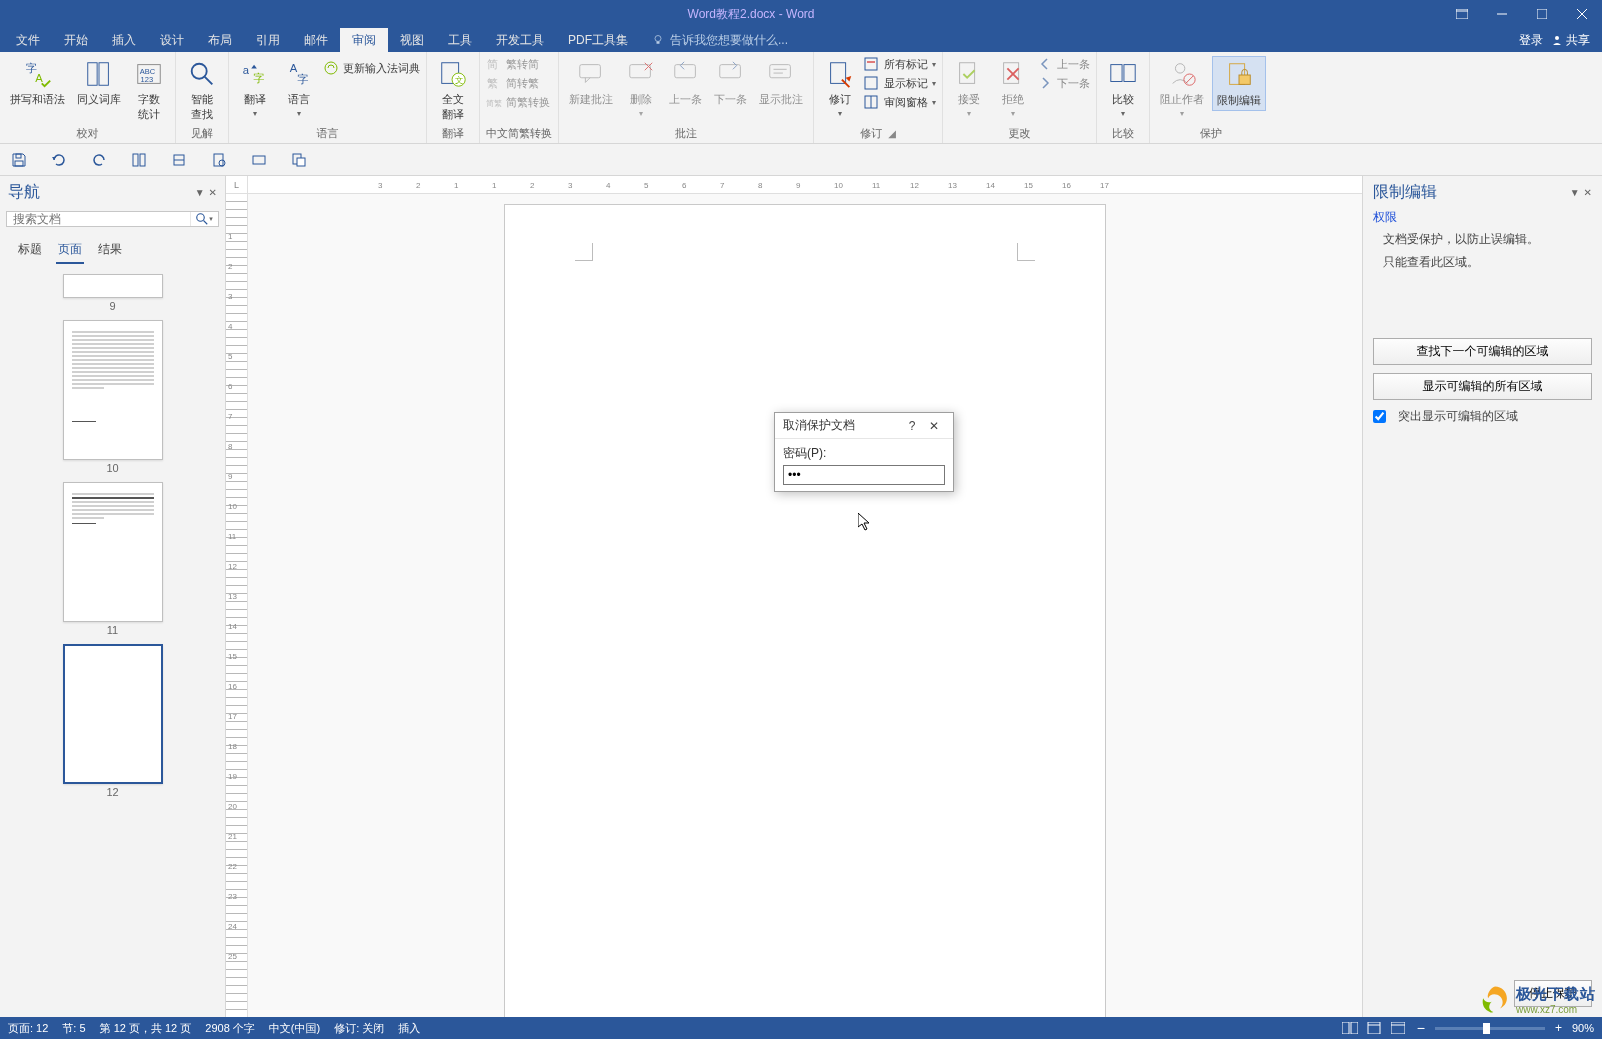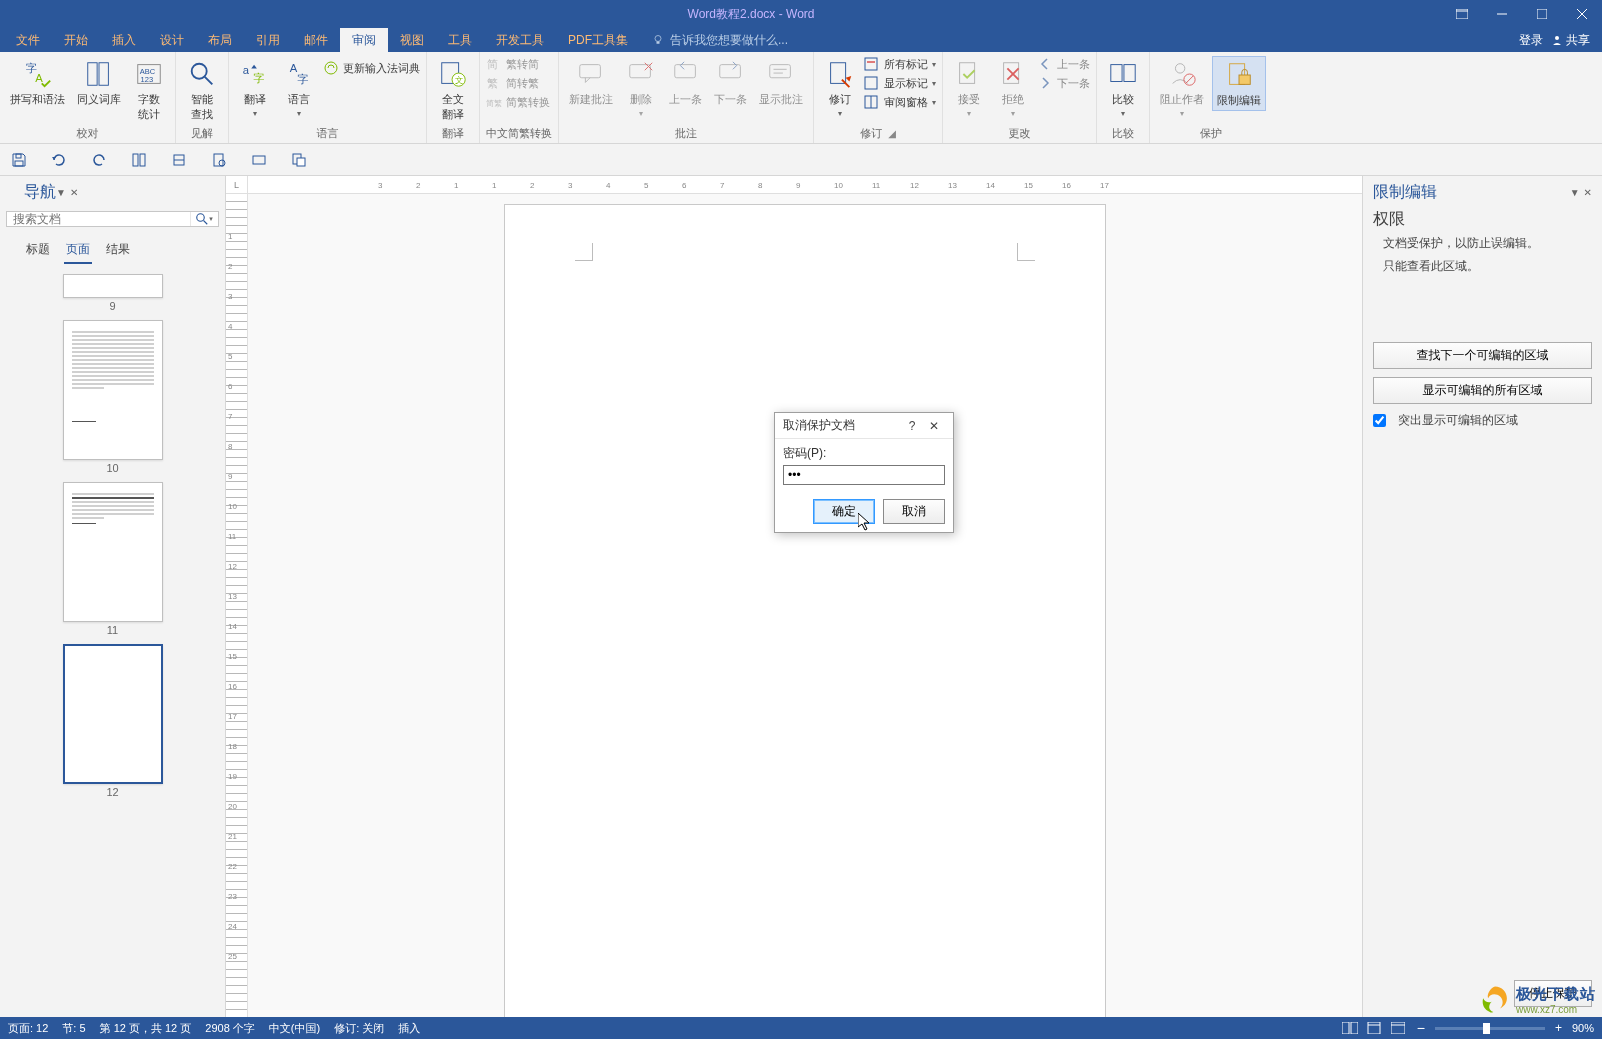--- a/index.html
+++ b/index.html
@@ -8,21 +8,21 @@
 
 .titlebar { background: #2b579a; height: 28px; display: flex; align-items: center; color: #fff; font-size: 12px; }
 .titlebar .center { flex: 1; text-align: center; color: #c4b5fd; }
 .titlebar .right { display: flex; align-items: center; }
 .winbtn { width: 40px; height: 28px; display: flex; align-items: center; justify-content: center; color: #fff; cursor: default; }
 .winbtn svg { width: 10px; height: 10px; }
 .winbtn.square svg { width: 12px; height: 10px; }
 
 
 .menubar { background: #2b579a; height: 24px; display: flex; align-items: stretch; padding-left: 4px; }
-.menubar .tab { color: #fdba74; font-size: 12px; padding: 0 12px; display: flex; align-items: center; cursor: default; }
+.menubar .tab { color: #e5e5e5; font-size: 12px; padding: 0 12px; display: flex; align-items: center; cursor: default; }
 .menubar .tab.active { background: #f3f3f3; color: #2b579a; }
 .menubar .tellme { flex: 1; display: flex; align-items: center; color: #b9cde6; font-size: 12px; padding-left: 12px; gap: 6px; }
 .menubar .bulb { width: 12px; height: 12px; }
 .menubar .rightctl { display: flex; align-items: center; gap: 8px; padding-right: 12px; }
 .menubar .rightctl span { color: #fff; font-size: 12px; display: flex; align-items: center; gap: 3px; }
 
 
 .ribbon { background: #f3f3f3; border-bottom: 1px solid #d6d6d6; height: 92px; display: flex; }
 .rgroup { border-right: 1px solid #e0e0e0; display: flex; flex-direction: column; padding: 4px 6px 2px 6px; }
 .rgroup .items { flex: 1; display: flex; align-items: flex-start; gap: 4px; }
@@ -38,27 +38,27 @@
 .dlauncher { font-size: 10px; color: #888; padding-left: 4px; }
 
 
 .qat { background: #f3f3f3; height: 32px; display: flex; align-items: center; padding-left: 8px; gap: 18px; border-bottom: 1px solid #d6d6d6; }
 .qat .qbtn { color: #2b579a; display: flex; align-items: center; justify-content: center; width: 22px; height: 22px; }
 .qat .qbtn svg { width: 16px; height: 16px; }
 
 
 .body { display: flex; height: calc(1039px - 28px - 24px - 92px - 32px - 22px); }
 .nav-pane { width: 226px; background: #f3f3f3; border-right: 1px solid #d6d6d6; display: flex; flex-direction: column; }
-.nav-pane .hdr { display: flex; align-items: center; justify-content: flex-start; padding: 6px 8px; margin-left: 16px; }
+.nav-pane .hdr { display: flex; align-items: center; justify-content: space-between; padding: 6px 8px; }
 .nav-pane .hdr h2 { font-size: 16px; color: #2b579a; font-weight: normal; }
 .nav-pane .hdr .ctl { display: flex; gap: 4px; color: #666; font-size: 10px; }
 .nav-pane .search { margin: 2px 6px 6px 6px; display: flex; border: 1px solid #c7c7c7; background: #fff; height: 16px; }
 .nav-pane .search input { flex: 1; border: none; outline: none; font-size: 12px; padding: 0 6px; }
 .nav-pane .search .sbtn { width: 28px; display: flex; align-items: center; justify-content: center; color: #2b579a; border-left: 1px solid #e7e7e7; }
-.nav-pane .tabs { display: flex; gap: 12px; padding: 4px 24px; font-size: 12px; color: #444; }
+.nav-pane .tabs { display: flex; gap: 12px; padding: 4px 16px; font-size: 12px; color: #444; }
 .nav-pane .tabs .t { padding: 4px 2px; cursor: default; }
 .nav-pane .tabs .t.active { color: #2b579a; border-bottom: 2px solid #2b579a; }
 .nav-pane .thumbs { flex: 1; overflow: auto; padding: 6px 0; display: flex; flex-direction: column; align-items: center; gap: 8px; }
 .thumb { display: flex; flex-direction: column; align-items: center; gap: 2px; }
 .thumb .page { background: #fff; border: 1px solid #bfbfbf; box-shadow: 0 1px 2px rgba(0,0,0,0.1); }
 .thumb.sel .page { border: 2px solid #2b579a; }
 .thumb .num { font-size: 11px; color: #666; }
 .thumb .page.partial { width: 100px; height: 24px; }
 .thumb .page.full { width: 100px; height: 140px; padding: 10px 8px; }
 .pglines { height: 2px; background: #d0d0d0; margin-bottom: 2px; }
@@ -76,21 +76,21 @@
 .pagepaper { width: 602px; min-height: 820px; background: #fff; margin: 10px auto; border: 1px solid #c9c9c9; position: relative; }
 .pagemark { position: absolute; width: 18px; height: 18px; border-color: #bcbcbc; }
 .pagemark.tl { top: 38px; left: 70px; border-left: 1px solid #bcbcbc; border-top: 1px solid #bcbcbc; transform: rotate(180deg); }
 .pagemark.tr { top: 38px; right: 70px; border-right: 1px solid #bcbcbc; border-top: 1px solid #bcbcbc; transform: rotate(180deg); }
 
 
 .restrict-pane { width: 240px; background: #f3f3f3; border-left: 1px solid #d6d6d6; display: flex; flex-direction: column; padding: 6px 10px 10px 10px; }
 .restrict-pane .hdr2 { display: flex; justify-content: space-between; align-items: center; }
 .restrict-pane .hdr2 h2 { font-size: 16px; color: #2b579a; font-weight: normal; }
 .restrict-pane .hdr2 .ctl { color: #666; font-size: 10px; display: flex; gap: 4px; }
-.restrict-pane .sub { font-size: 16px; color: #404040; padding: 6px 0 2px 0; }
+.restrict-pane .sub { font-size: 12px; color: #1d4ed8; padding: 6px 0 2px 0; }
 .restrict-pane .txt { font-size: 12px; color: #444; padding: 3px 0 3px 10px; }
 .restrict-pane .btn { border: 1px solid #adadad; background: linear-gradient(#fdfdfd,#efefef); font-size: 12px; padding: 4px 10px; margin: 4px 0; text-align: center; cursor: default; }
 .restrict-pane .chk { font-size: 12px; color: #444; display: flex; align-items: center; gap: 12px; padding: 4px 0; }
 .restrict-pane .spacer { flex: 1; }
 .restrict-pane .stopbtn { border: 1px solid #adadad; background: linear-gradient(#fdfdfd,#efefef); font-size: 12px; padding: 4px 14px; align-self: flex-end; cursor: default; }
 
 
 .statusbar { height: 22px; background: #2b579a; color: #fff; font-size: 11px; display: flex; align-items: center; padding: 0 8px; }
 .statusbar .seg { margin-right: 14px; }
 .statusbar .right { margin-left: auto; display: flex; align-items: center; gap: 10px; }
@@ -775,24 +775,20 @@
 <div class="dialog">
   <div class="dtitle">
     <span class="t">取消保护文档</span>
     <span class="db">?</span>
     <span class="db">✕</span>
   </div>
   <div class="dbody">
     <div class="dlbl"><span>密码(P):</span></div>
     <input type="password" value="***" style="">
   </div>
-  <div class="dfoot">
-    <div class="dbtn focus">确定</div>
-    <div class="dbtn">取消</div>
-  </div>
 </div>
 
 <svg class="cursor-img" width="16" height="20" viewBox="0 0 16 20">
     <path d="M0 0 L0 14 L4 11 L7 17 L9 16 L6 10 L11 10 Z" fill="#fff" stroke="#000" stroke-width="1"></path>
   </svg>
 
 <div class="watermark">
   <svg class="logo" viewBox="0 0 40 40">
     <path d="M20 4 C28 4 34 10 34 18 C34 24 30 28 26 30 C30 26 30 20 26 16 C22 12 14 12 12 18 C10 14 14 6 20 4 Z" fill="#f5a623"></path>
     <path d="M14 34 C8 32 4 26 6 18 C8 22 12 24 16 22 C12 26 12 32 18 34 C16 35 15 35 14 34 Z" fill="#7fba00"></path>

